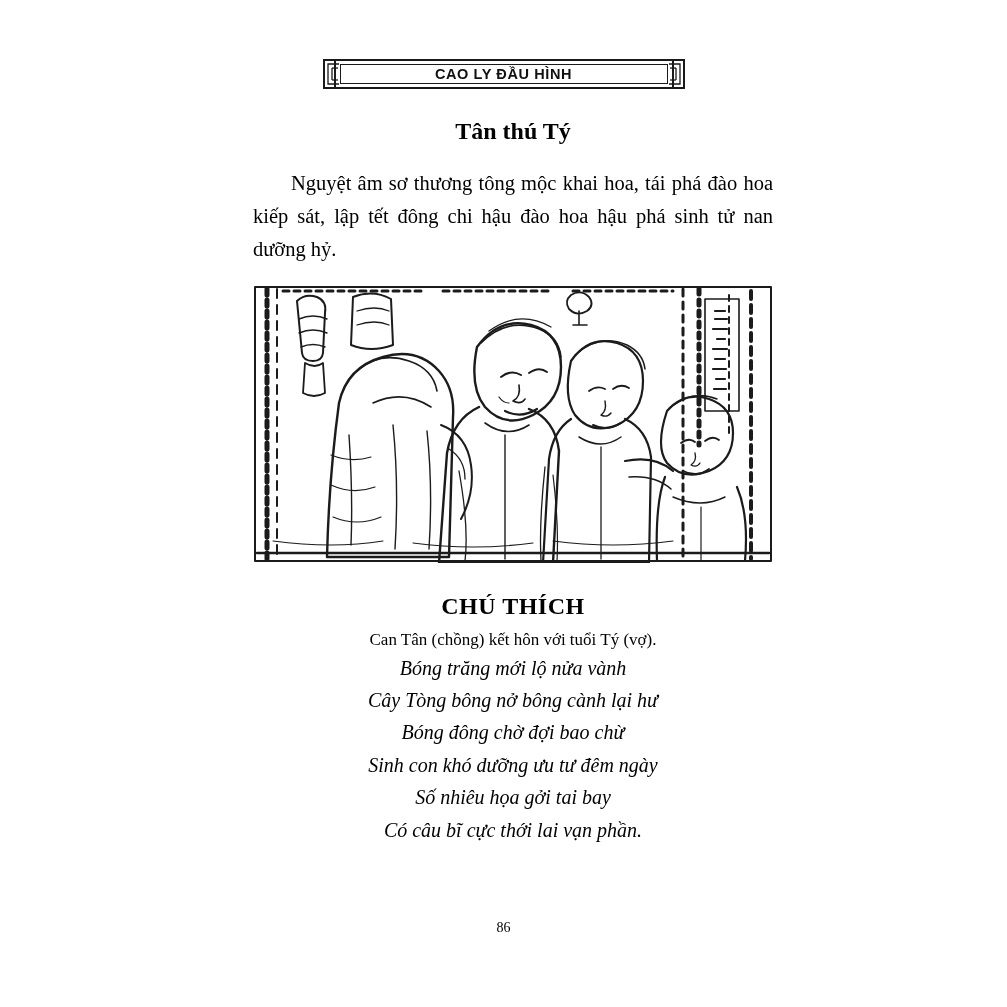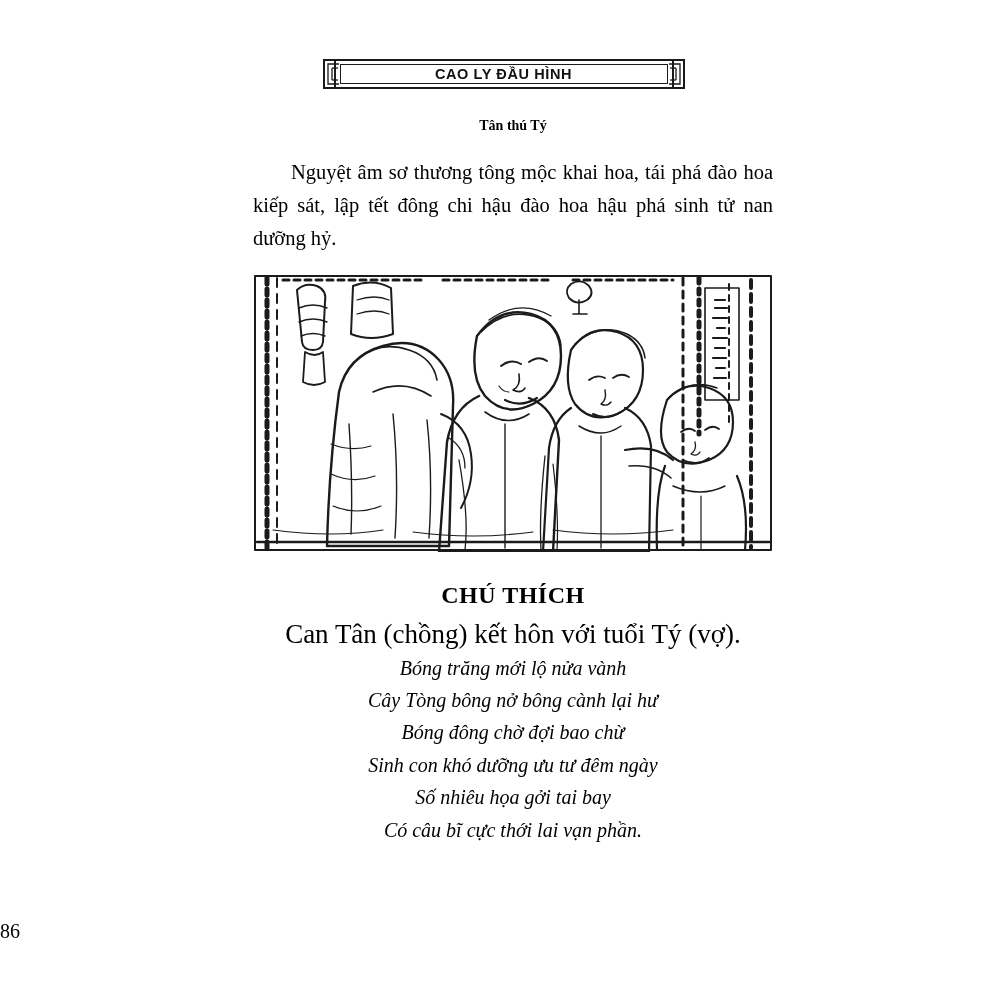--- a/index.html
+++ b/index.html
@@ -76,21 +76,21 @@
   
   .content {
     position: absolute;
     left: 253px;
     top: 110px;
     width: 520px;
   }
   .section-title {
     text-align: center;
     font-weight: bold;
-    font-size: 14px;
+    font-size: 24px;
     margin: 8px 0 22px 0;
   }
   .para {
     font-size: 20.5px;
     line-height: 1.62;
     text-align: justify;
     text-indent: 38px;
     margin: 12px 0 18px 0;
   }
 
@@ -108,42 +108,43 @@
   
   .notes-title {
     text-align: center;
     font-weight: bold;
     font-size: 24px;
     letter-spacing: 0.5px;
     margin: 30px 0 10px 0;
   }
   .note-lead {
     text-align: center;
-    font-size: 27px;
+    font-size: 17px;
     margin: 8px 0 2px 0;
   }
   .verse {
     margin: 0;
     padding: 0;
     list-style: none;
   }
   .verse li {
     text-align: center;
     font-style: italic;
     font-size: 20px;
     line-height: 1.62;
   }
 
   
   .folio {
     position: absolute;
     left: 0;
     top: 920px;
     width: 100%;
-    font-size: 20px;
+    text-align: center;
+    font-size: 14px;
     font-family: Liberation Serif, serif;
   }
 </style>
 </head>
 <body>
 
 <div class="page">
 
   <div class="header-band">
     <div class="header-frame">

